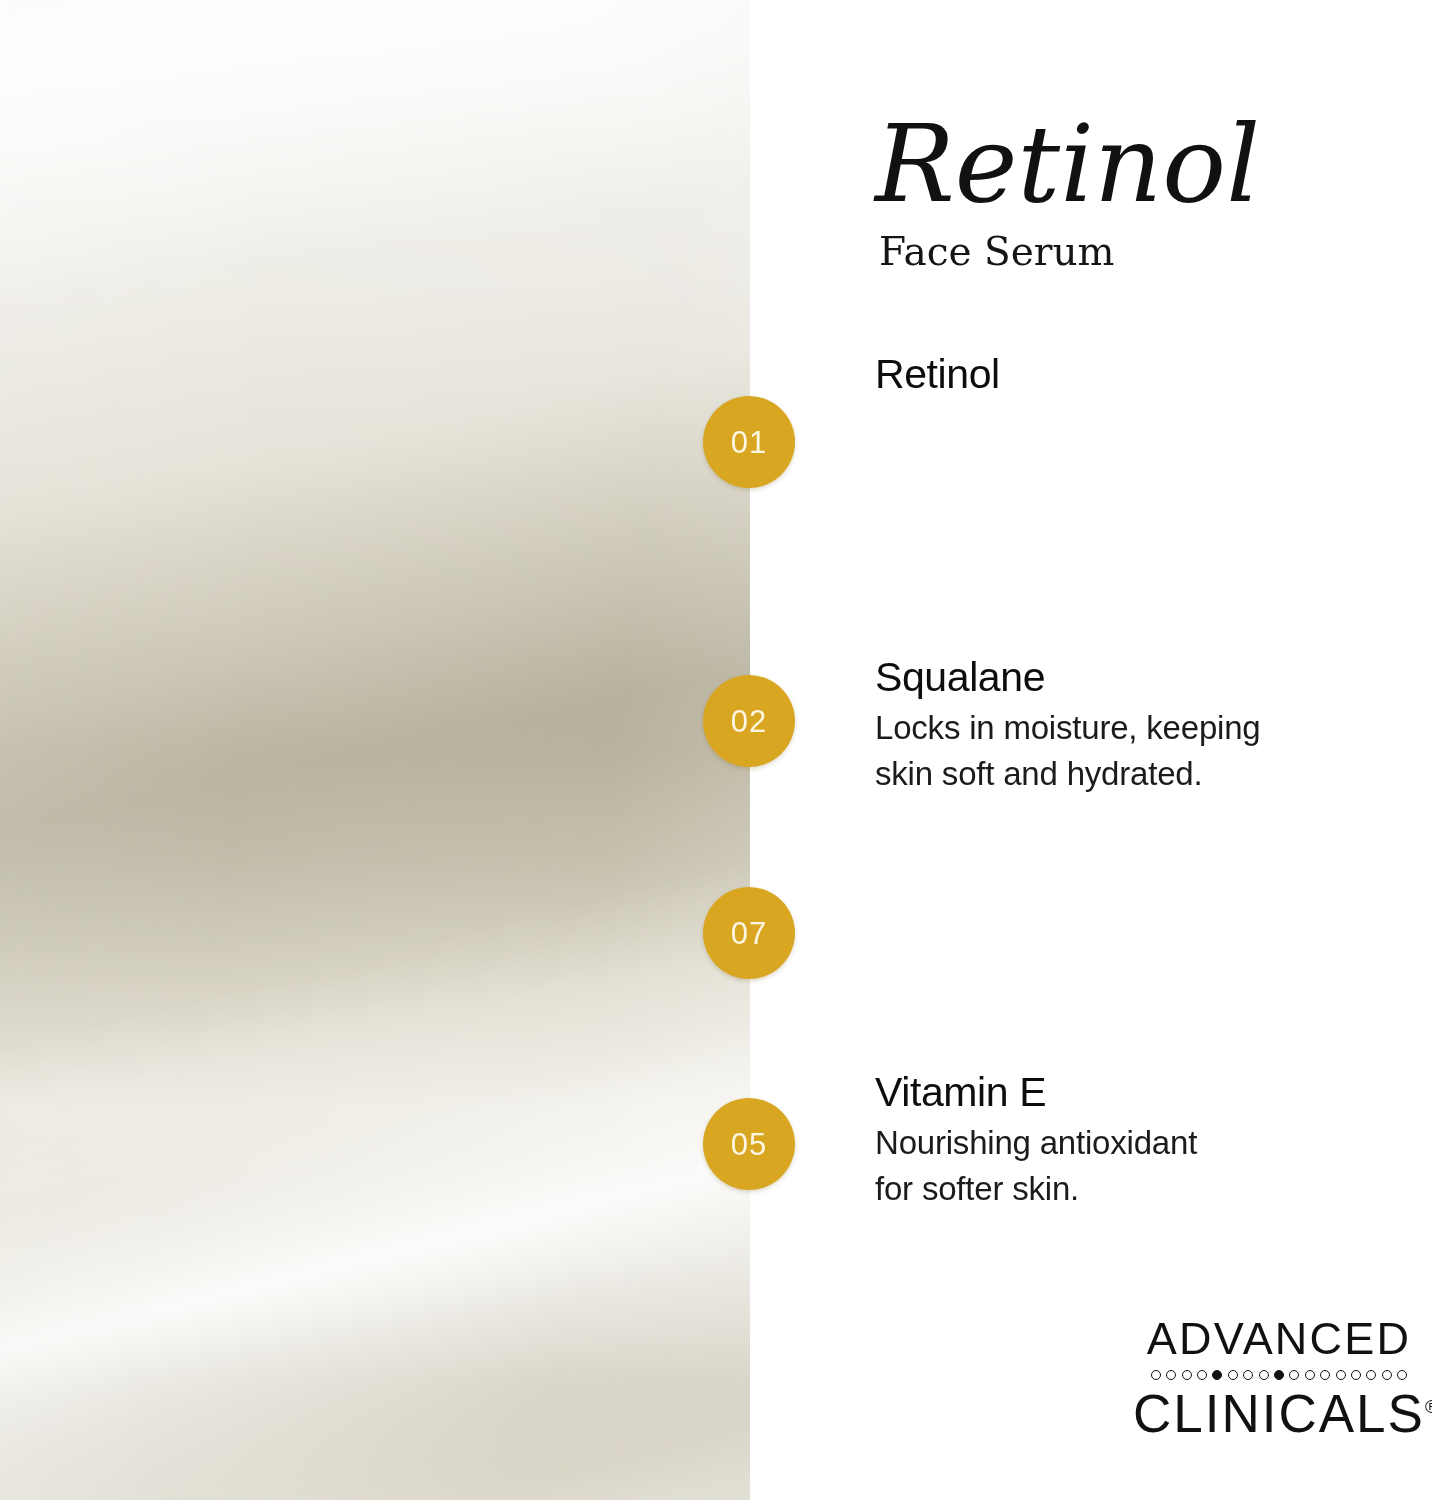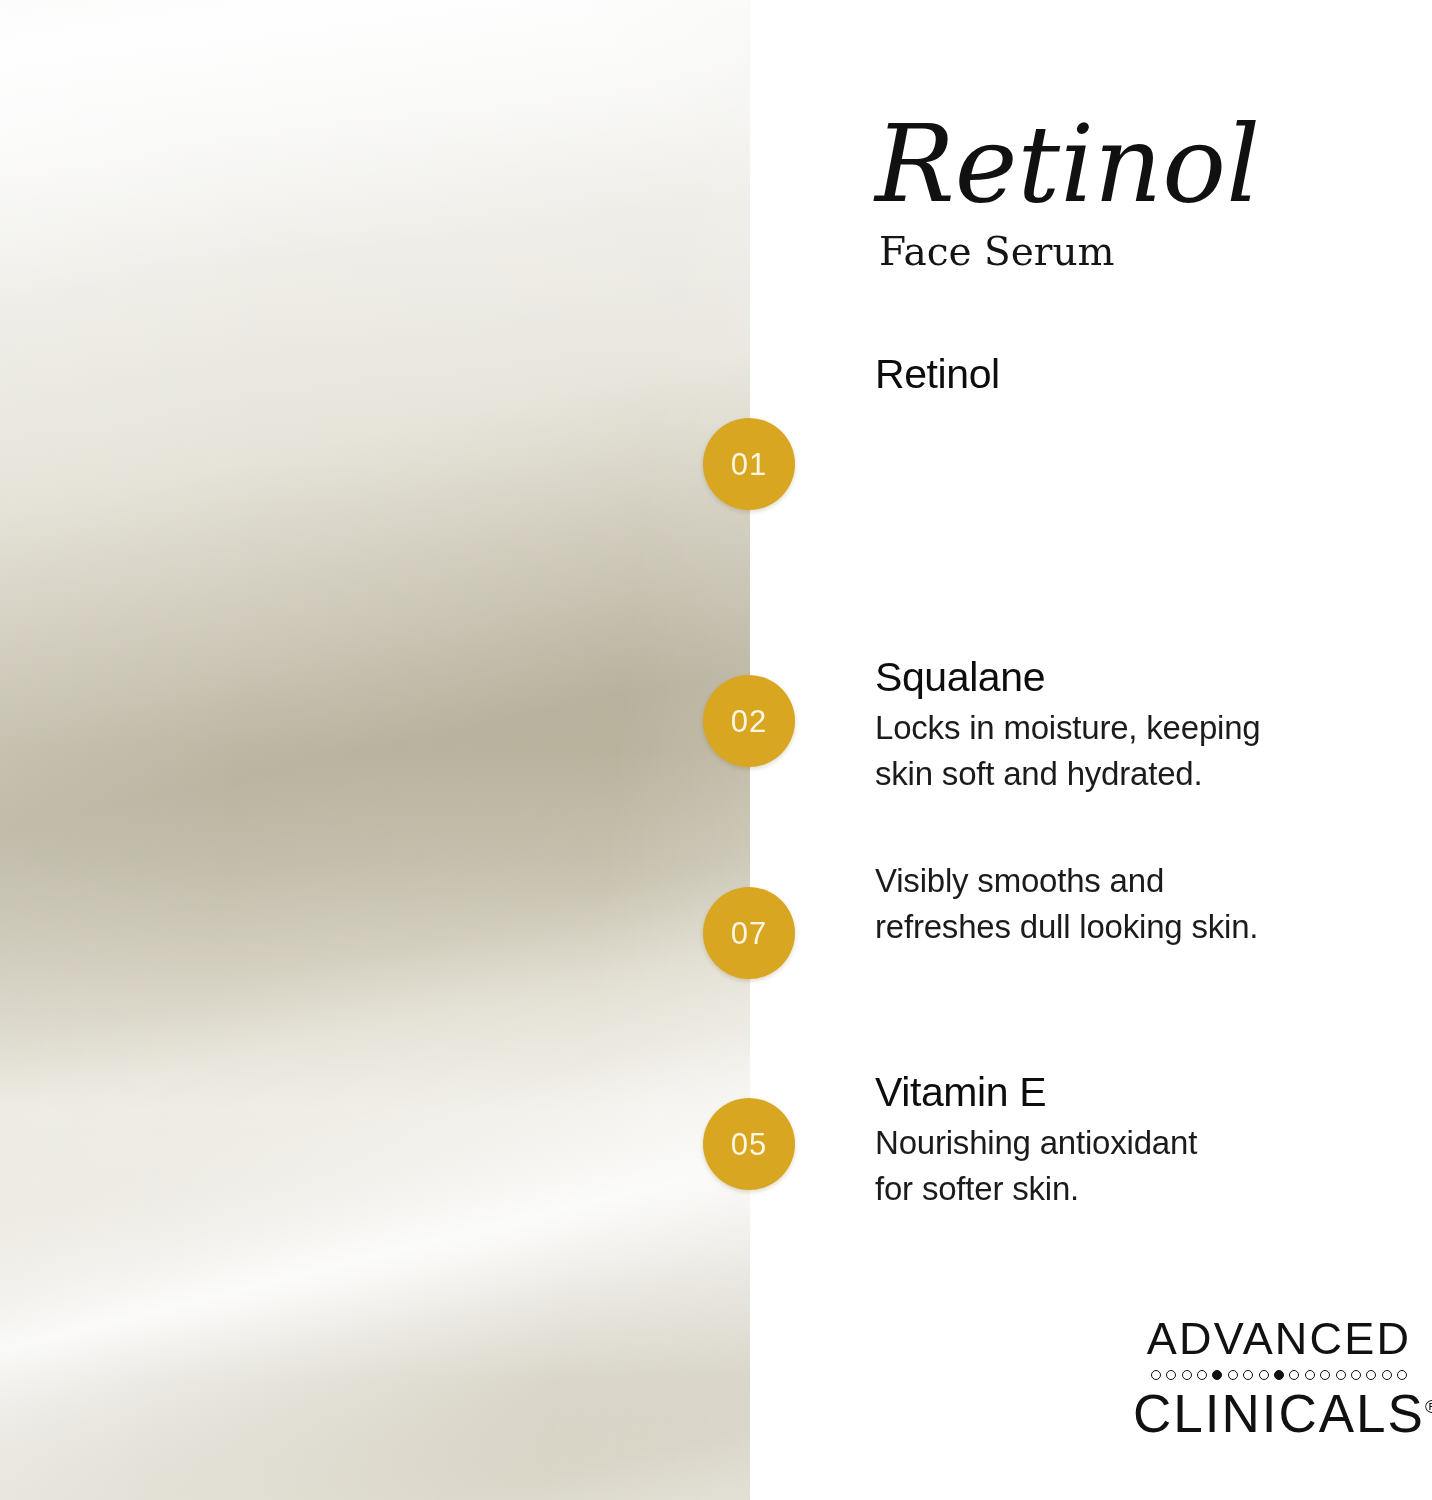--- a/index.html
+++ b/index.html
@@ -283,21 +283,21 @@
   <div id="content-panel">
 
     <div id="title-block">
       <h1 id="product-title">Retinol</h1>
       <div id="product-subtitle">Face Serum</div>
     </div>
 
     <div id="feature-list">
 
       <div class="feature-item" style="top:0;">
-        <div class="feature-badge" style="top:418px;">
+        <div class="feature-badge" style="top:396px;">
           <span class="feature-badge-number">01</span>
         </div>
         <div class="feature-text" style="top:352px;">
           <div class="feature-heading">Retinol</div>
         </div>
       </div>
 
       <div class="feature-item" style="top:0;">
         <div class="feature-badge" style="top:675px;">
           <span class="feature-badge-number">02</span>
@@ -307,22 +307,20 @@
           <div class="feature-desc">Locks in moisture, keeping
 skin soft and hydrated.</div>
         </div>
       </div>
 
       <div class="feature-item" style="top:0;">
         <div class="feature-badge" style="top:887px;">
           <span class="feature-badge-number">07</span>
         </div>
         <div class="feature-text" style="top:858px;">
-          <div class="feature-desc">Visibly smooths and
-refreshes dull looking skin.</div>
         </div>
       </div>
 
       <div class="feature-item" style="top:0;">
         <div class="feature-badge" style="top:1098px;">
           <span class="feature-badge-number">05</span>
         </div>
         <div class="feature-text" style="top:1070px;">
           <div class="feature-heading">Vitamin E</div>
           <div class="feature-desc">Nourishing antioxidant

